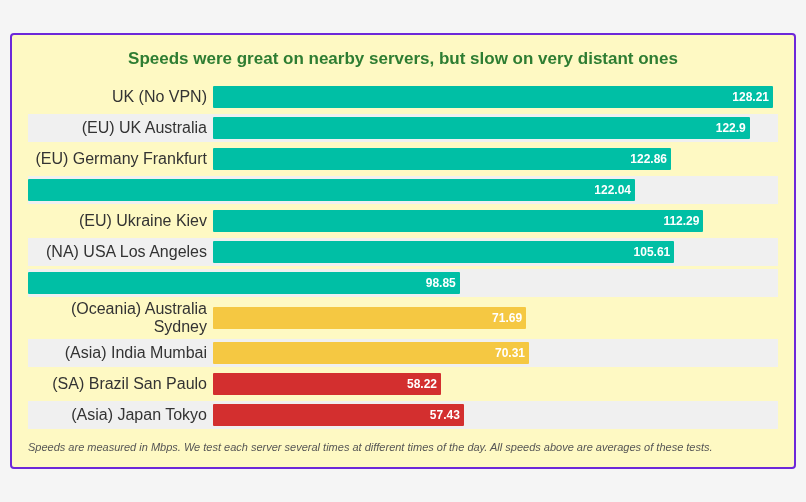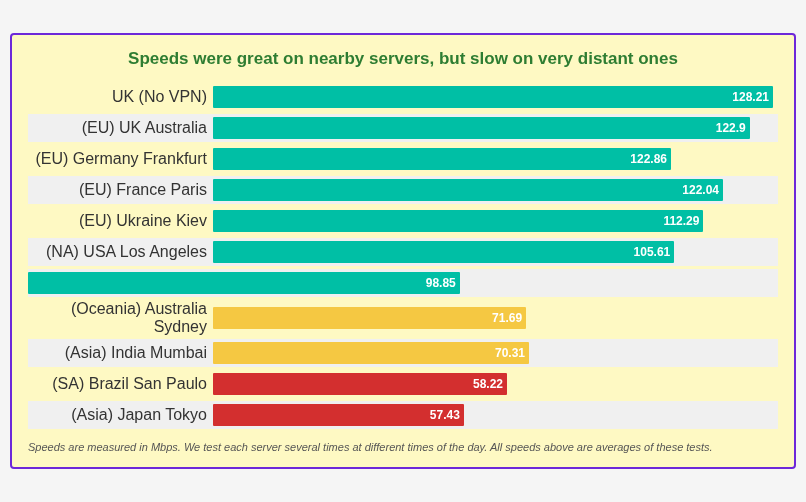--- a/index.html
+++ b/index.html
@@ -109,23 +109,22 @@
       </div>
       <div class="bar-row">
         <div class="bar-label">(EU) Germany Frankfurt</div>
         <div class="bar-area">
           <div class="bar bar-green" style="width: 458px;">
             <span class="bar-value inside">122.86</span>
           </div>
         </div>
       </div>
       <div class="bar-row alt-bg">
-        <div class="bar-label">(EU) France Paris</div>
         <div class="bar-area">
-          <div class="bar bar-green" style="width: 510px;">
+          <div class="bar bar-green" style="width: 607px;">
             <span class="bar-value inside">122.04</span>
           </div>
         </div>
       </div>
       <div class="bar-row">
         <div class="bar-label">(EU) Ukraine Kiev</div>
         <div class="bar-area">
           <div class="bar bar-green" style="width: 490.464px;">
             <span class="bar-value inside">112.29</span>
           </div>
@@ -158,21 +157,21 @@
         <div class="bar-label">(Asia) India Mumbai</div>
         <div class="bar-area">
           <div class="bar bar-yellow" style="width: 316px;">
             <span class="bar-value inside">70.31</span>
           </div>
         </div>
       </div>
       <div class="bar-row">
         <div class="bar-label">(SA) Brazil San Paulo</div>
         <div class="bar-area">
-          <div class="bar bar-red" style="width: 294px; padding-left: 48px;">
+          <div class="bar bar-red" style="width: 228px; padding-left: 48px;">
             <span class="bar-value inside">58.22</span>
           </div>
         </div>
       </div>
       <div class="bar-row alt-bg">
         <div class="bar-label">(Asia) Japan Tokyo</div>
         <div class="bar-area">
           <div class="bar bar-red" style="width: 250.845px;">
             <span class="bar-value inside">57.43</span>
           </div>

